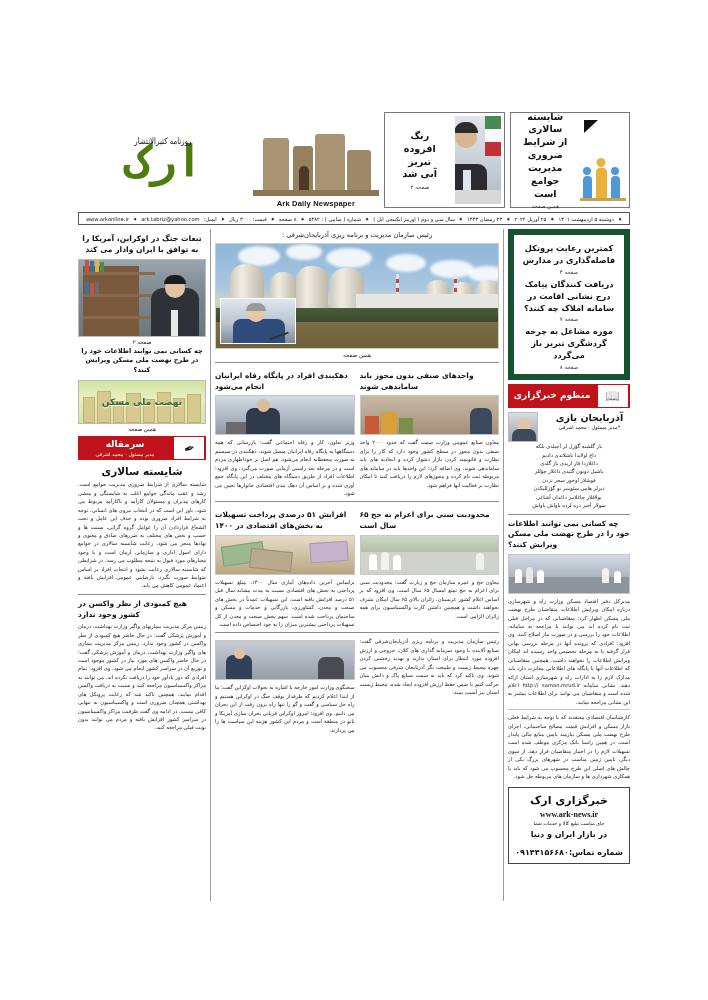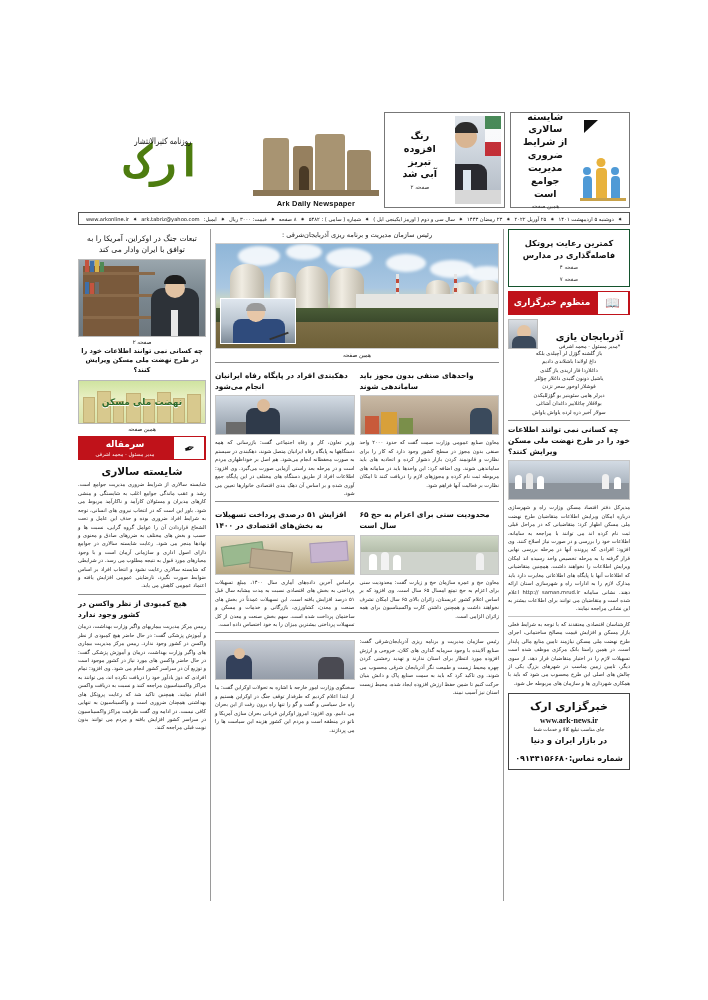--- a/index.html
+++ b/index.html
@@ -55,21 +55,21 @@
 
   
   .grid{display:flex;flex-direction:row-reverse;margin-top:4px;height:672px;gap:4px;}
   .col-r{width:128px;}
   .col-m{flex:1;}
   .col-l{width:122px;}
 
   .vrule{width:1px;background:#9a9a9a;}
 
   
-  .rc-lead{font-size:7.6px;font-weight:normal;line-height:1.5;text-align:center;padding:4px 2px 3px;}
+  .rc-lead{font-size:7.6px;font-weight:bold;line-height:1.5;text-align:center;padding:4px 2px 3px;}
   .rc-img{height:78px;background:linear-gradient(180deg,#9aa6ad 0%,#7d8a92 40%,#6c767d 100%);position:relative;overflow:hidden;border:1px solid #bbb;box-sizing:border-box;}
   .shelf{position:absolute;left:4px;right:40%;background:#8a6a4a;}
   .rc-cap{font-size:5.5px;text-align:center;margin:2px 0 1px;}
   .rc-sub{font-size:6.6px;line-height:1.45;text-align:center;font-weight:bold;padding:1px 2px 3px;}
   .rc-ad{height:42px;margin-top:2px;border:1px solid #b9b9b9;background:linear-gradient(180deg,#cfe3a0 0%,#e8efc2 40%,#d9e3a8 100%);position:relative;overflow:hidden;display:flex;align-items:center;justify-content:center;}
   .rc-ad .adtxt{font-size:9px;font-weight:bold;color:#2f6b2a;text-shadow:0 1px 0 #fff;}
   .bld{position:absolute;bottom:0;background:#d8c98e;border:1px solid #c2b176;box-sizing:border-box;}
 
   .redbar{background:#c0121a;color:#fff;display:flex;flex-direction:row-reverse;align-items:center;height:24px;margin-top:4px;}
   .redbar .rb-txt{flex:1;text-align:center;}
@@ -107,22 +107,22 @@
   .small-photo{height:40px;background:linear-gradient(180deg,#c9b9a4 0%,#a3907b 100%);border:1px solid #c7c7c7;box-sizing:border-box;margin:3px 0;position:relative;overflow:hidden;}
   .sp2{background:linear-gradient(180deg,#d3dbe4 0%,#8f9aa6 100%);}
   .sp3{background:linear-gradient(180deg,#e6dcc6 0%,#b7a782 100%);}
   .sp4{background:linear-gradient(180deg,#cfd7c6 0%,#8e9a84 100%);}
   .sp5{background:linear-gradient(180deg,#c7ccd4 0%,#959da9 100%);}
 
   
   .lc-item{text-align:center;padding:4px 2px 0;}
   .lc-t{font-size:8.2px;font-weight:bold;line-height:1.45;}
   .lc-p{font-size:5.4px;margin-top:2px;color:#333;}
-  .lc-box{border:1px solid #14532d;box-sizing:border-box;padding:4px 3px;}
-  .note-head{display:flex;flex-direction:row-reverse;align-items:flex-end;gap:11px;margin-top:4px;}
+  .lc-box{border:6px solid #14532d;box-sizing:border-box;padding:4px 3px;}
+  .note-head{display:flex;flex-direction:row-reverse;align-items:flex-start;gap:11px;margin-top:4px;}
   .note-title{font-size:9.5px;font-weight:bold;text-align:center;}
   .note-by{font-size:5px;text-align:center;margin-top:1px;}
   .mini-portrait{width:30px;height:30px;background:linear-gradient(180deg,#d9dde2 0%,#9aa3ad 100%);border:1px solid #bbb;box-sizing:border-box;position:relative;overflow:hidden;}
   .mini-portrait .f{position:absolute;left:8px;top:5px;width:14px;height:14px;border-radius:50%;background:#e3c4a4;}
   .mini-portrait .b{position:absolute;left:3px;bottom:0;width:24px;height:12px;background:#3c4a5c;border-radius:7px 7px 0 0;}
 
   .contact{border:1px solid #444;box-sizing:border-box;text-align:center;padding:6px 4px;margin-top:6px;}
   .ct-1{font-size:11px;font-weight:bold;}
   .ct-2{font-size:8px;font-weight:bold;font-family:"Liberation Serif",serif;margin-top:3px;}
   .ct-3{font-size:4.8px;margin-top:2px;}
@@ -393,21 +393,26 @@
       <div class="vrule"></div>
 
       <div class="col-l">
 
         <div class="lc-box">
           <div class="lc-item">
             <div class="lc-t">کمترین رعایت پروتکل فاصله‌گذاری در مدارس</div>
             <div class="lc-p">صفحه ۴</div>
           </div>
           <div class="lc-item">
+            <div class="lc-t">دریافت کنندگان پیامک درج نشانی اقامت در سامانه املاک چه کنند؟</div>
             <div class="lc-p">صفحه ۷</div>
+          </div>
+          <div class="lc-item">
+            <div class="lc-t">موزه مشاغل به چرخه گردشگری تبریز باز می‌گردد</div>
+            <div class="lc-p">صفحه ۸</div>
           </div>
         </div>
 
         <div class="redbar">
           <div class="rb-txt">
             <div class="rb-t1">منظوم خبرگزاری</div>
           </div>
           <div class="rb-icon">
               <span class="bookico">📖</span>
             </div>

